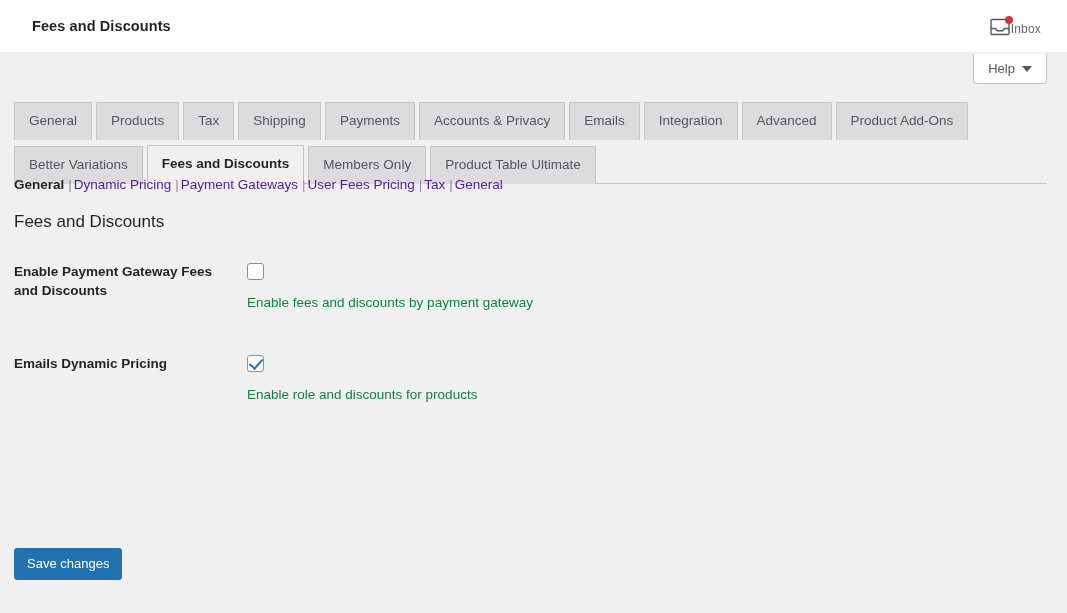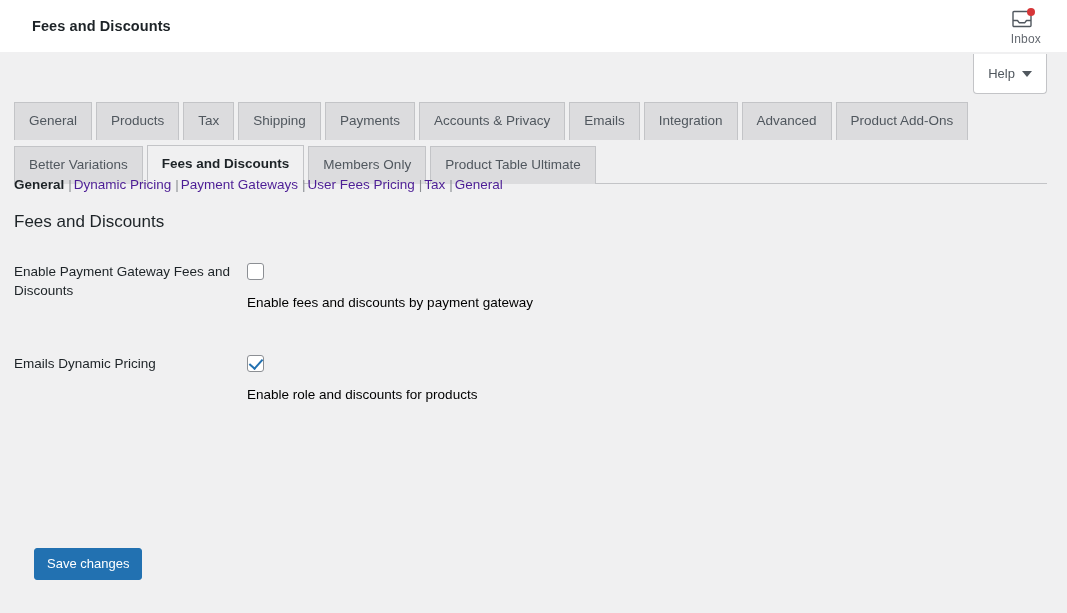--- a/index.html
+++ b/index.html
@@ -30,21 +30,21 @@
     font-weight: bold;
     color: #1d2327;
     letter-spacing: .1px;
   }
   .topbar-right {
     margin-left: auto;
     margin-right: 20px;
     display: flex; align-items: flex-start;
   }
   .inbox-btn {
-    display: flex; flex-direction: column; align-items: flex-start;
+    display: flex; flex-direction: row; align-items: center;
     padding: 2px 6px 0 6px;
     cursor: pointer;
   }
   .inbox-icon-wrap { position: relative; width: 22px; height: 20px; }
   .inbox-icon-wrap svg { display: block; }
   .inbox-dot {
     position: absolute; top: -1px; right: -2px;
     width: 8px; height: 8px; border-radius: 50%;
     background: #d63638;
   }
@@ -55,21 +55,21 @@
     letter-spacing: .2px;
   }
 
   
   .help-row {
     position: absolute; top: 54px; left: 0;
     width: 1067px; height: 34px;
   }
   .help-btn {
     position: absolute; right: 20px; top: 0;
-    min-width: 74px; height: 40px;
+    min-width: 74px; height: 30px;
     background: #ffffff;
     border: 1px solid #c3c4c7;
     border-top: none;
     border-radius: 0 0 4px 4px;
     display: flex; align-items: center; justify-content: center;
     gap: 7px;
     font-size: 13px;
     color: #50575e;
     cursor: pointer;
     padding: 0 12px;
@@ -147,21 +147,21 @@
   .form-table {
     position: absolute; top: 262px; left: 14px;
     width: 1000px;
     border-collapse: collapse;
   }
   .form-table tr { vertical-align: top; }
   .form-table th {
     width: 233px;
     text-align: left;
     font-size: 13.5px;
-    font-weight: normal;
+    font-weight: bold;
     color: #1d2327;
     padding: 0 10px 42px 0;
     line-height: 19px;
   }
   .form-table td {
     padding: 0 0 42px 0;
   }
   .cb {
     appearance: none;
     -webkit-appearance: none;
@@ -179,39 +179,38 @@
     position: absolute;
     left: 4px; top: 0px;
     width: 6px; height: 11px;
     border: solid #2271b1;
     border-width: 0 2.4px 2.4px 0;
     transform: rotate(42deg);
   }
   .desc {
     margin: 14px 0 0 0;
     font-size: 13.5px;
-    color: #000000;
+    color: #15803d;
     line-height: 18px;
   }
 
   
   .submit-wrap {
     position: absolute; top: 548px; left: 14px;
   }
   .button-primary {
     background: #2271b1;
     border: 1px solid #2271b1;
     border-radius: 3px;
     color: #ffffff;
     font-size: 13px;
     line-height: 1;
     padding: 8px 12px 9px 12px;
     cursor: pointer;
     font-family: "Liberation Sans", sans-serif;
-    margin-left: 20px;
   }
 </style>
 </head>
 <body>
 
 <div class="screen">
 
   <div class="topbar">
     <div class="topbar-title">Fees and Discounts</div>
     <div class="topbar-right">

